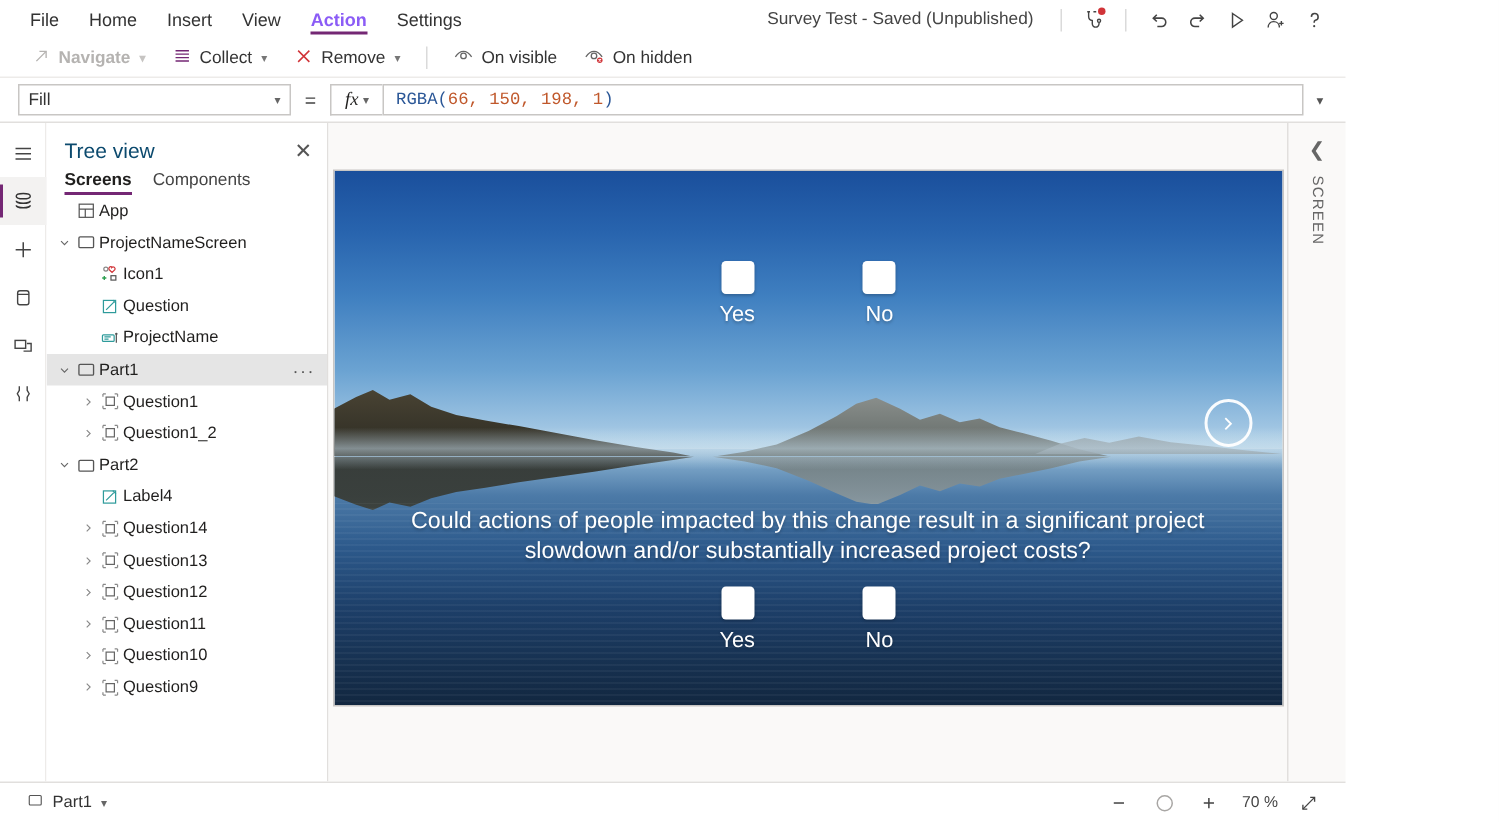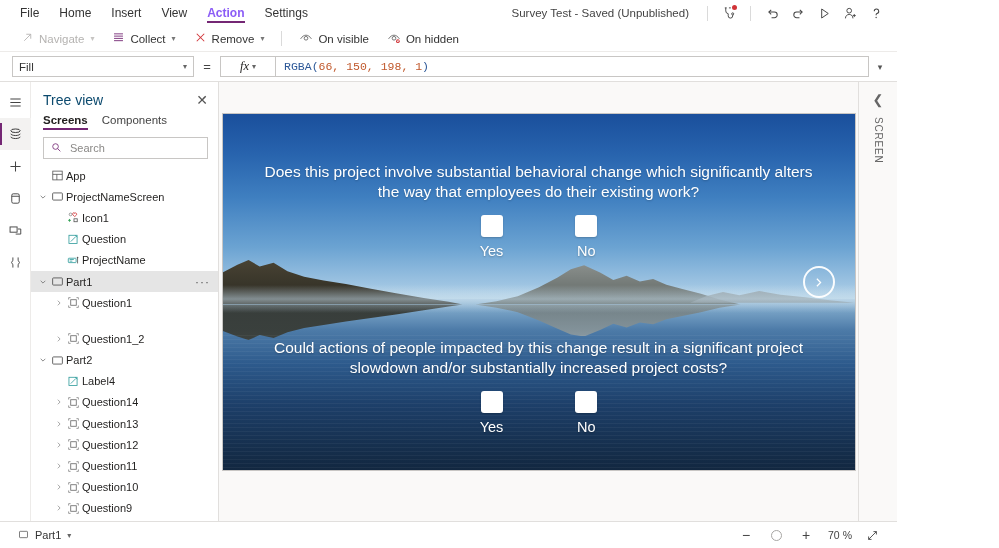--- a/index.html
+++ b/index.html
@@ -51,41 +51,41 @@
     height: 26px; min-height: 26px;
     display: flex; align-items: center;
     background: #fff; padding-left: 12px;
     border-bottom: 1px solid #edebe9;
   }
   .rb {
     display: flex; align-items: center; gap: 5px;
     padding: 0 9px; height: 22px; font-size: 11.5px; color: #333;
     cursor: default; white-space: nowrap;
   }
-  .rb.disabled { color: #b5b3b1; }
+  .rb.disabled { color: #b5b3b1; font-weight: bold; }
   .rb .chev { font-size: 8px; color: #777; margin-left: 1px; }
   .rb.disabled .chev { color: #c6c4c2; }
 
   
   .fbar {
     height: 30px; min-height: 30px;
     display: flex; align-items: center;
     background: #fff; border-bottom: 1px solid #e1dfdd;
     padding: 0 6px;
   }
   .prop-select {
     width: 182px; height: 21px; border: 1px solid #c8c6c4; background: #fff;
     display: flex; align-items: center; padding: 0 6px; margin-left: 6px;
     font-size: 11.5px; color: #333;
   }
   .prop-select .chev { margin-left: auto; font-size: 8px; color: #666; }
   .eq { width: 26px; text-align: center; font-size: 13px; color: #444; }
   .fx-box {
     display: flex; align-items: center; gap: 3px;
-    height: 21px; padding: 0 19px; border: 1px solid #c8c6c4; border-right: none;
+    height: 21px; padding: 0 9px; border: 1px solid #c8c6c4; border-right: none;
     background: #fff;
   }
   .fx-box .fx { font-family: "Liberation Serif", serif; font-style: italic; font-size: 12.5px; }
   .fx-box .chev { font-size: 8px; color: #666; }
   .formula {
     flex: 1; height: 21px; border: 1px solid #c8c6c4; background: #fff;
     display: flex; align-items: center; padding: 0 8px;
     font-family: "Liberation Mono", monospace; font-size: 11.5px;
     white-space: pre; overflow: hidden;
   }
@@ -435,31 +435,20 @@
 
     <div class="tree">
       <div class="tree-head">
         <div class="tree-title">Tree view</div>
         <div class="tree-close">✕</div>
       </div>
       <div class="tree-tabs">
         <div class="tree-tab active">Screens</div>
         <div class="tree-tab">Components</div>
       </div>
-      <div class="tree-search-wrap">
-        <div class="tree-search">
-          <span>
-            <svg width="11" height="11" viewBox="0 0 16 16">
-                <circle cx="6.6" cy="6.6" r="4.1" fill="none" stroke="#742774" stroke-width="1.2"></circle>
-                <path d="M9.6 9.6 13.6 13.6" stroke="#742774" stroke-width="1.2"></path>
-              </svg>
-          </span>
-          <input type="text" placeholder="Search" style="">
-        </div>
-      </div>
       <div class="tree-list" id="tree-list">
           <div class="trow" style="padding-left: 6px;">
             <span class="tchev"></span>
             <span class="ticon">
               <svg width="13" height="13" viewBox="0 0 16 16">
                 <rect x="2.2" y="2.6" width="11.6" height="10.8" fill="none" stroke="#555" stroke-width="1"></rect>
                 <path d="M2.2 6.6h11.6M7.2 6.6v6.8" stroke="#555" stroke-width="1"></path>
               </svg>
             </span>
             <span class="tlabel">App</span>
@@ -533,21 +522,21 @@
               </svg>
             </span>
             <span class="ticon">
               <svg width="13" height="13" viewBox="0 0 16 16">
                 <path d="M2 2h2.4M11.6 2H14M2 14h2.4M11.6 14H14M2 2v2.4M14 2v2.4M2 11.6V14M14 11.6V14" stroke="#888" stroke-width="1"></path>
                 <rect x="4.6" y="4.6" width="6.8" height="6.8" fill="none" stroke="#666" stroke-width="1"></rect>
               </svg>
             </span>
             <span class="tlabel">Question1</span>
           </div>
-          <div class="trow" style="padding-left: 22px; margin-top: 15px;">
+          <div class="trow" style="padding-left: 22px;">
             <span class="tchev">
               <svg width="8" height="8" viewBox="0 0 16 16">
                 <path d="M5.6 3.4 10.2 8l-4.6 4.6" fill="none" stroke="#888" stroke-width="1.5"></path>
               </svg>
             </span>
             <span class="ticon">
               <svg width="13" height="13" viewBox="0 0 16 16">
                 <path d="M2 2h2.4M11.6 2H14M2 14h2.4M11.6 14H14M2 2v2.4M14 2v2.4M2 11.6V14M14 11.6V14" stroke="#888" stroke-width="1"></path>
                 <rect x="4.6" y="4.6" width="6.8" height="6.8" fill="none" stroke="#666" stroke-width="1"></rect>
               </svg>
@@ -675,21 +664,20 @@
             <div class="mtn mtn-l"></div>
             <div class="mtn mtn-c"></div>
             <div class="mtn mtn-r"></div>
             <div class="mtn mtn-l-r"></div>
             <div class="mtn mtn-c-r"></div>
             <div class="haze"></div>
             <div class="ripples"></div>
           </div>
 
           <div class="q-block" style="top:48px;">
-            <div class="q-text">Does this project involve substantial behavioral change which significantly alters the way that employees do their existing work?</div>
             <div class="opts">
               <div class="opt">
                 <div class="cbox"></div>
                 <div class="opt-label">Yes</div>
               </div>
               <div class="opt">
                 <div class="cbox"></div>
                 <div class="opt-label">No</div>
               </div>
             </div>

